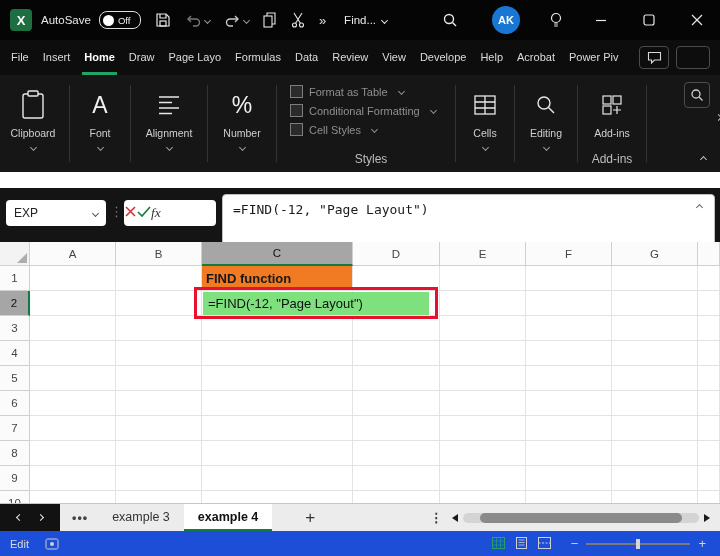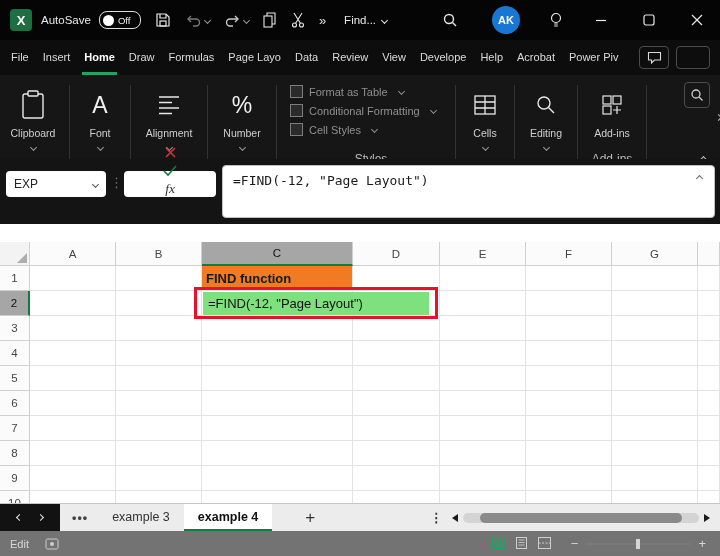--- a/index.html
+++ b/index.html
@@ -54,28 +54,28 @@
   .style-row{display:flex;align-items:center;gap:6px;height:19px;font-size:11px;color:#8f8f8f;}
   .sicon{width:13px;height:13px;border:1px solid #7d7d7d;background:#2b2b2b;flex:0 0 auto;}
   .styles-group .gbottom{align-self:center;}
   .ribbon-right{position:relative;flex:1 1 auto;}
   .rr-search{position:absolute;left:34px;top:7px;width:26px;height:26px;border:1px solid #4d4d4d;
              border-radius:4px;display:flex;align-items:center;justify-content:center;}
   .rr-next{position:absolute;left:66px;top:40px;color:#bdbdbd;}
   .rr-collapse{position:absolute;right:14px;bottom:10px;color:#bdbdbd;}
 
   
-  .formulabar{position:absolute;top:159px;left:0;right:0;height:70px;background:#141414;}
+  .formulabar{position:absolute;top:188px;left:0;right:0;height:70px;background:#141414;}
   .formulabar::after{content:"";position:absolute;left:0;right:0;bottom:0;height:5px;background:#fff;}
   .namebox{position:absolute;left:6px;top:12px;width:100px;height:26px;background:#fff;border-radius:4px;
            display:flex;align-items:center;padding:0 8px;color:#222;font-size:12px;}
   .namebox .chev{margin-left:auto;color:#555;}
   .fsep-dots{position:absolute;left:110px;top:16px;color:#777;font-size:13px;}
   .fbuttons{position:absolute;left:124px;top:12px;width:92px;height:26px;background:#fff;border-radius:4px;
-            display:flex;align-items:center;justify-content:flex-end;flex-direction:column;}
+            display:flex;align-items:center;justify-content:flex-start;}
   .fx{font-family:"Liberation Serif",serif;font-style:italic;font-size:13.5px;color:#333;}
   .formulabox{position:absolute;left:222px;top:6px;right:5px;bottom:11px;background:#fff;
               border:1px solid #bfbfbf;border-radius:4px;color:#1a1a1a;
               font-family:"DejaVu Sans Mono",monospace;font-size:13px;padding:7px 10px;}
   .formulabox .chev{position:absolute;top:10px;right:12px;color:#666;}
 
   
   .grid{position:absolute;top:242px;left:0;width:720px;height:261px;background:#fff;overflow:hidden;}
   .hrow{display:flex;height:24px;}
   .hcell{flex:0 0 auto;background:#fbfbfb;border-right:1px solid #d0d0d0;border-bottom:1px solid #d0d0d0;
@@ -112,21 +112,21 @@
   .tab-more{position:absolute;left:430px;font-weight:700;color:#333;}
   .hscroll{position:absolute;left:452px;right:10px;top:0;height:28px;display:flex;align-items:center;gap:5px;}
   .tri-left{width:0;height:0;border-top:4px solid transparent;border-bottom:4px solid transparent;
             border-right:6px solid #1a1a1a;}
   .tri-right{width:0;height:0;border-top:4px solid transparent;border-bottom:4px solid transparent;
              border-left:6px solid #1a1a1a;}
   .hs-track{flex:1 1 auto;height:10px;background:#d4d4d4;border-radius:5px;position:relative;}
   .hs-thumb{position:absolute;left:7%;width:86%;top:0;height:10px;background:#8a8a8a;border-radius:5px;}
 
   
-  .statusbar{position:absolute;top:531px;left:0;right:0;height:25px;background:#737373;color:#d9d9d9;
+  .statusbar{position:absolute;top:531px;left:0;right:0;height:25px;background:#1d4ed8;color:#d9d9d9;
              font-size:11px;display:flex;align-items:center;}
   .sb-mode{margin-left:10px;}
   .sb-macro{margin-left:16px;display:flex;align-items:center;}
   .sb-access{display:flex;align-items:center;gap:5px;margin-left:14px;}
   .sb-views{margin-left:auto;display:flex;gap:10px;align-items:center;}
   .sb-zoom{display:flex;align-items:center;gap:8px;margin:0 14px 0 20px;}
   .zoom-track{width:104px;height:2px;background:#7a7a7a;position:relative;}
   .zoom-thumb{position:absolute;left:48%;top:-4px;width:4px;height:10px;background:#d6d6d6;}
   .zbtn{font-size:13px;color:#d6d6d6;}
 </style>
@@ -214,22 +214,22 @@
         </svg>
     </div>
   </div>
 
   <div class="menubar">
     <div id="menu-tabs" style="display:flex;">
         <div class="menu-tab">File</div>
         <div class="menu-tab">Insert</div>
         <div class="menu-tab active">Home</div>
         <div class="menu-tab">Draw</div>
+        <div class="menu-tab">Page Layo</div>
         <div class="menu-tab">Formulas</div>
-        <div class="menu-tab">Page Layo</div>
         <div class="menu-tab">Data</div>
         <div class="menu-tab">Review</div>
         <div class="menu-tab">View</div>
         <div class="menu-tab">Develope</div>
         <div class="menu-tab">Help</div>
         <div class="menu-tab">Acrobat</div>
         <div class="menu-tab">Power Piv</div>
       </div>
     <div style="margin-left:auto;display:flex;gap:7px;align-items:center;padding-right:6px;">
       <div class="mb-btn">

